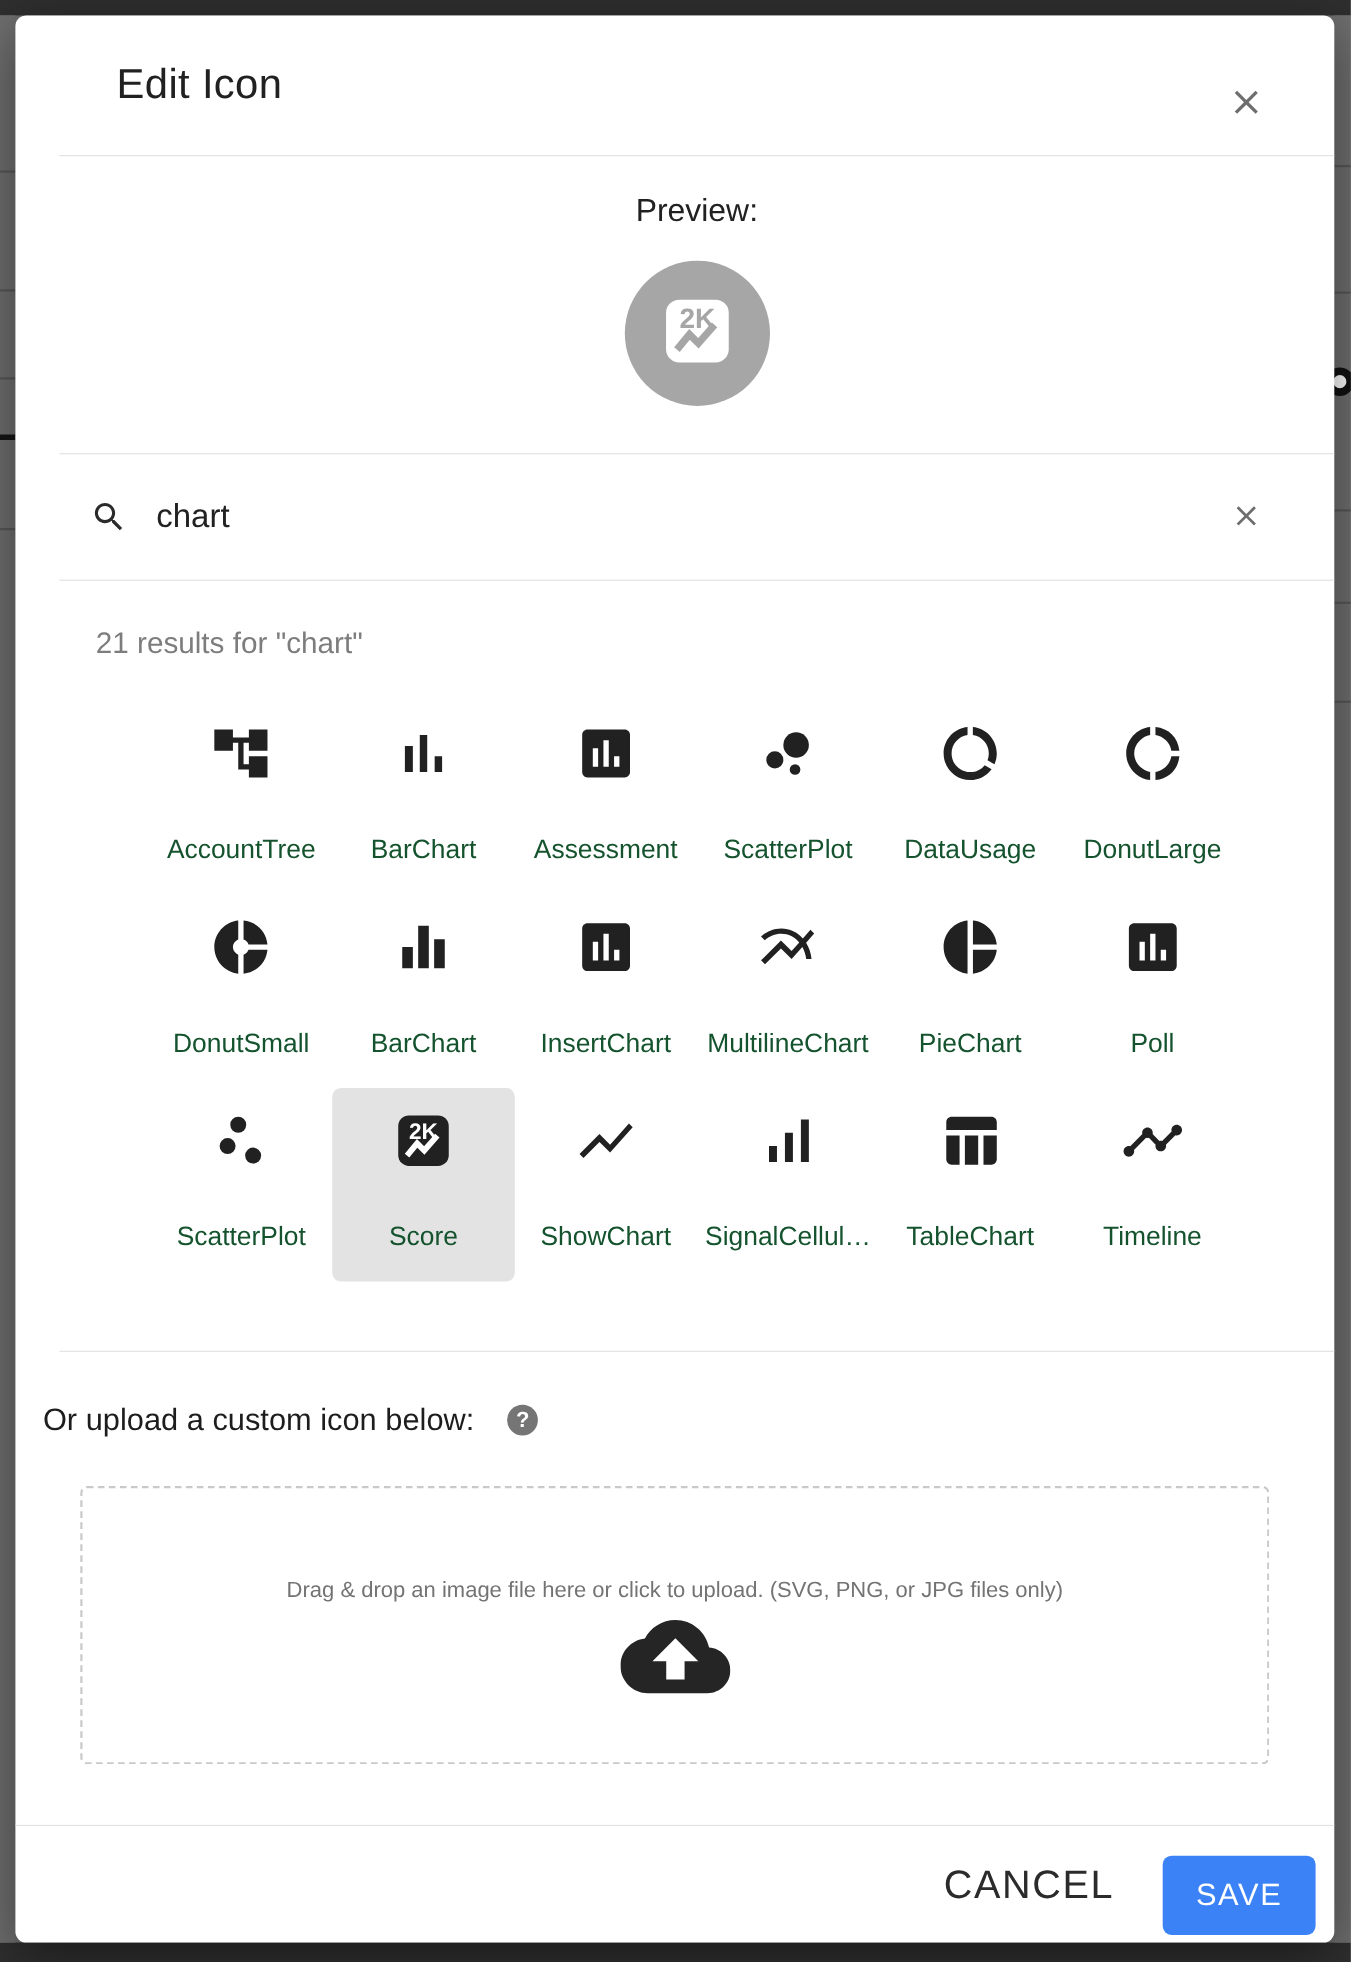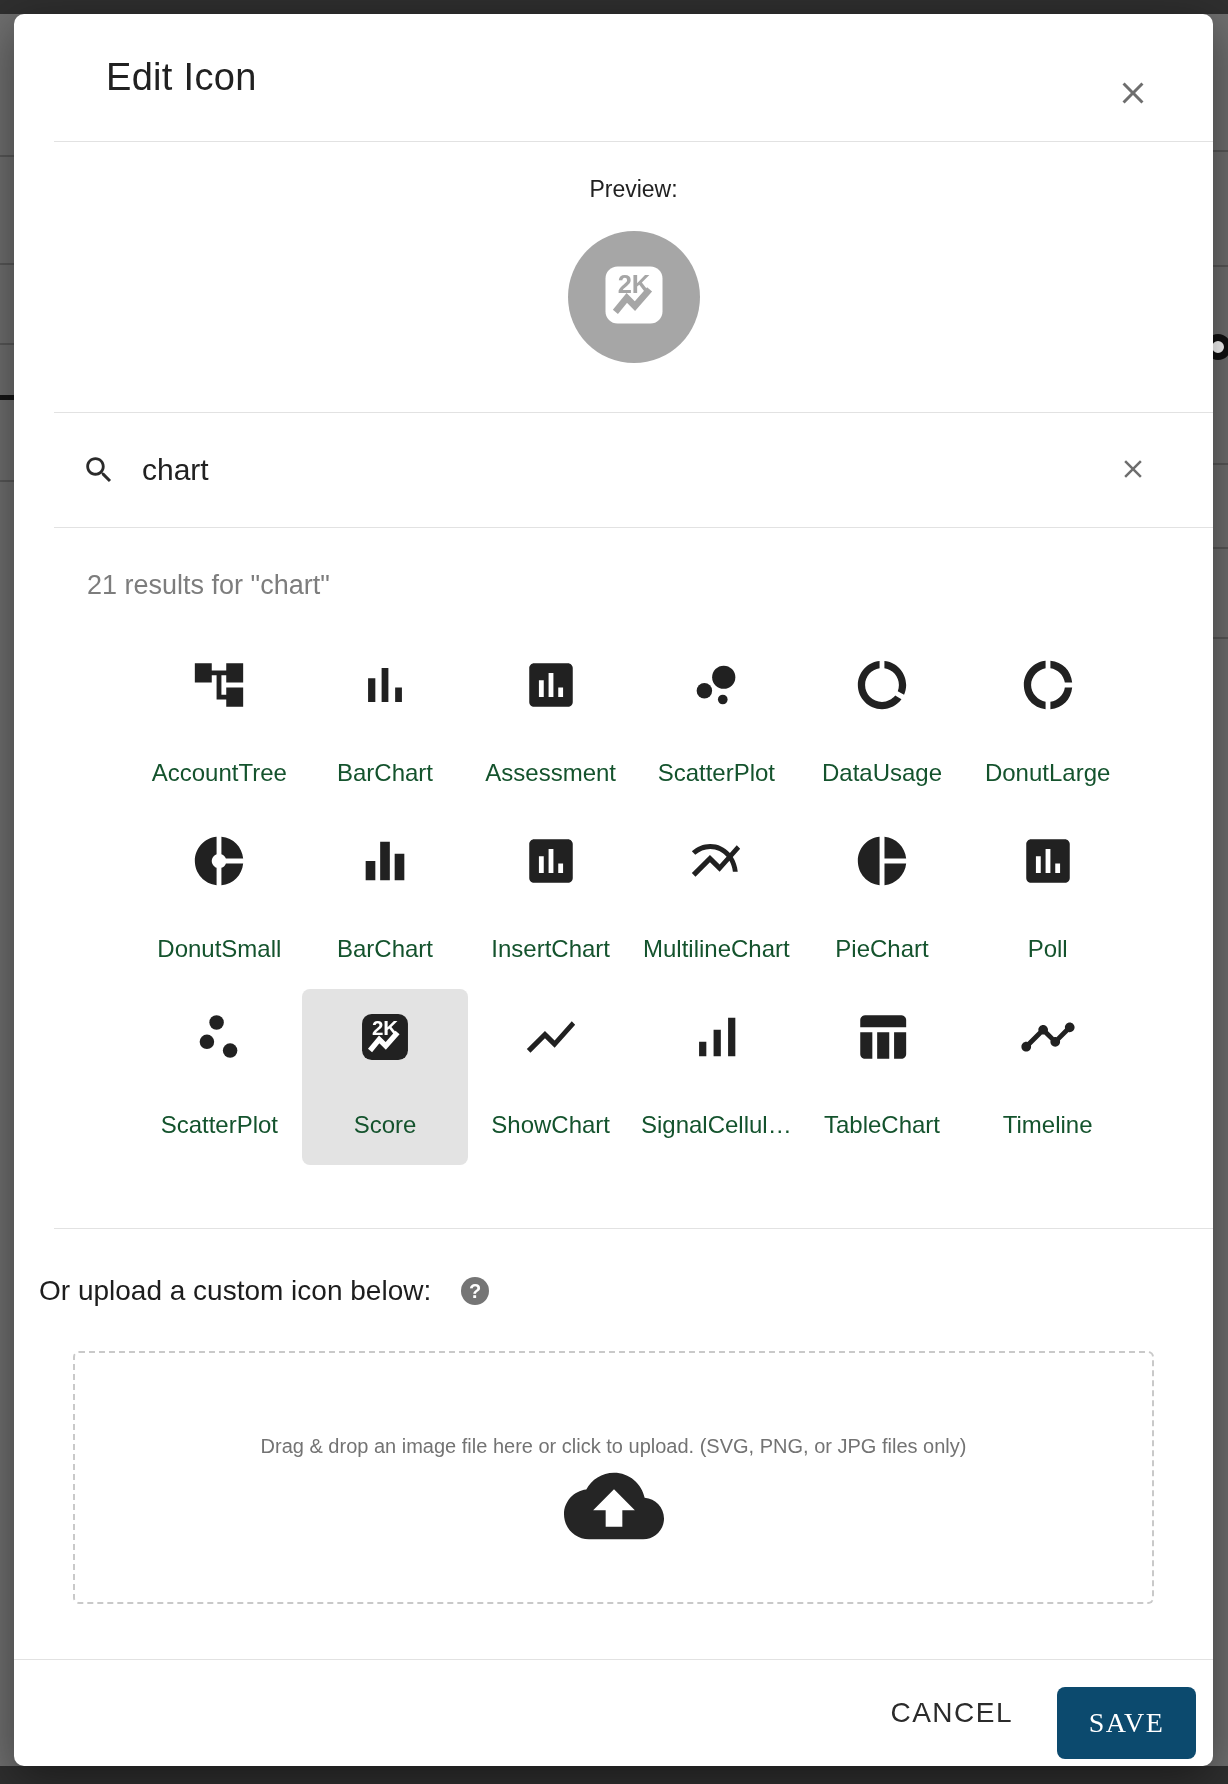--- a/index.html
+++ b/index.html
@@ -24,21 +24,21 @@
   .divider-b { border-bottom:1px solid #e2e2e2;margin-left:40px; }
 
   
   .modal-header { height:128px; position:relative; padding:42px 52px 0 52px; }
   .modal-title { font-size:38px; font-weight:400; color:#212121; letter-spacing:.3px; }
   .close-btn { position:absolute; top:58px; right:58px; width:44px; height:44px; border:none; background:none; cursor:pointer; padding:0; }
   .close-btn svg { width:36px; height:36px; fill:#6e6e6e; }
 
   
   .preview-section { height:271px; text-align:center; }
-  .preview-label { margin-top:34px; font-size:23px; color:#212121; }
+  .preview-label { margin-top:34px; font-size:29px; color:#212121; }
   .preview-circle { width:132px; height:132px; border-radius:50%; background:#a6a6a6; margin:28px auto 0; display:flex; align-items:center; justify-content:center; }
   .preview-circle svg { width:72px; height:72px; }
 
   
   .search-row { height:115px; display:flex; align-items:center; padding:0 60px 0 28px; }
   .search-icon svg { width:34px; height:34px; fill:#2b2b2b; display:block; }
   .search-input { flex:1; border:none; outline:none; font-size:30px; color:#212121; margin-left:26px; font-family:"Liberation Sans", sans-serif; background:transparent; }
   .clear-btn { width:40px; height:40px; border:none; background:none; cursor:pointer; padding:0; }
   .clear-btn svg { width:30px; height:30px; fill:#6e6e6e; }
 
@@ -57,22 +57,22 @@
   .upload-heading-row { margin:46px 0 0 25px; display:flex; align-items:center;gap:12px; }
   .upload-heading { font-size:28px; color:#1d1d1d; }
   .help-icon { width:28px; height:28px; border-radius:50%; background:#757575; color:#fff; font-size:20px; font-weight:bold;
                display:flex; align-items:center; justify-content:center; margin-left:18px; }
   .dropzone { width:1081px; height:253px; margin:44px auto 0; border:2px dashed #c9c9c9; border-radius:6px; text-align:center; cursor:pointer; }
   .dropzone-text { margin-top:82px; font-size:20px; color:#737373; }
   .dropzone svg { width:100px; height:68px; fill:#252525; margin-top:14px; }
 
   
   .modal-footer { height:107px; border-top:1px solid #e2e2e2; display:flex; align-items:center; justify-content:flex-end; padding-right:17px; }
-  .cancel-btn { border:none; background:none; font-size:28px; letter-spacing:1.5px; color:#2b2b2b; cursor:pointer; margin-right:30px; padding:10px 14px; font-family:"Liberation Sans", sans-serif; }
-  .save-btn { width:139px; height:72px; border:none; border-radius:8px; background:#0c4a6e; color:#fff; font-size:28px; letter-spacing:1.5px; cursor:pointer; font-family:Liberation Serif, serif;margin-top:20px; }
+  .cancel-btn { border:none; background:none; font-size:36px; letter-spacing:1.5px; color:#2b2b2b; cursor:pointer; margin-right:30px; padding:10px 14px; font-family:"Liberation Sans", sans-serif; }
+  .save-btn { width:139px; height:72px; border:none; border-radius:8px; background:#3b82f6; color:#fff; font-size:28px; letter-spacing:1.5px; cursor:pointer; font-family:Liberation Sans, sans-serif;margin-top:20px; }
 </style>
 </head>
 <body>
 
 <div class="backdrop-top"></div>
 <div class="backdrop-bottom"></div>
 <div class="strip strip-left">
   <div class="strip-line" style="top:141px"></div>
   <div class="strip-line" style="top:249px"></div>
   <div class="strip-line" style="top:329px"></div>

